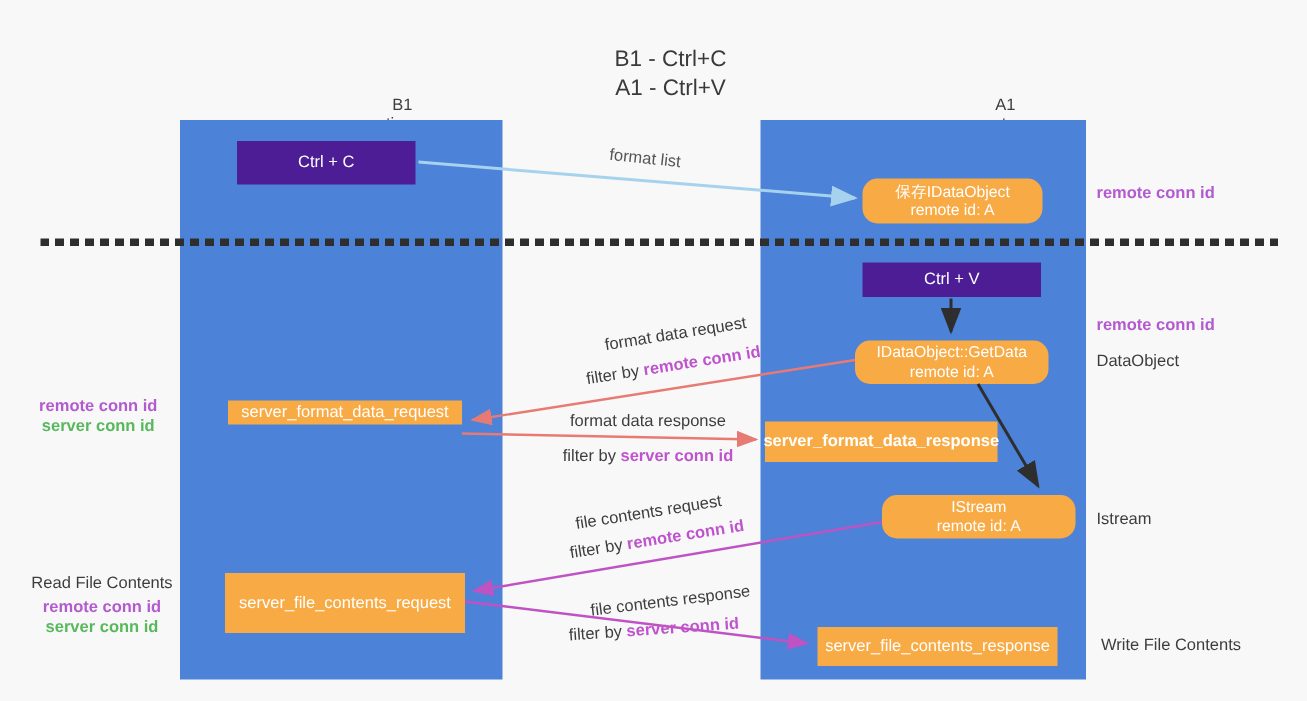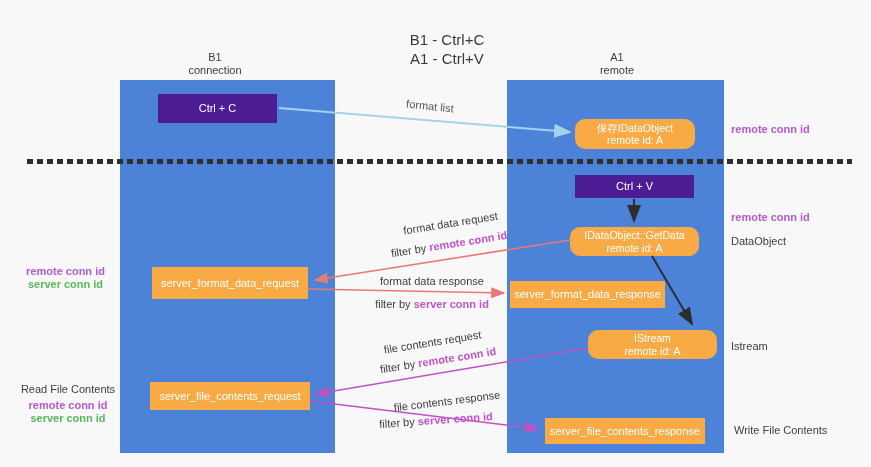--- a/index.html
+++ b/index.html
@@ -1,19 +1,19 @@
 <!DOCTYPE html>
 <html><head>
 <meta charset="utf-8">
 <style>
   html,body{margin:0;padding:0;background:#f8f8f8;font-family:"Liberation Sans",sans-serif;}
   #stage{position:relative;width:871px;height:467px;background:#f8f8f8;overflow:hidden;color:#3d3d3d;}
   .abs{position:absolute;}
   .title{left:322px;top:6px;width:250px;text-align:center;font-size:15px;line-height:19px;color:#3a3a3a;margin-top:24px;}
-  .colheader{width:120px;text-align:center;font-size:11px;line-height:13px;color:#3d3d3d;}
+  .colheader{width:120px;text-align:right;font-size:11px;line-height:13px;color:#3d3d3d;margin-top:13px;}
   .lane{background:#4c82d8;}
   .box{display:flex;flex-direction:column;align-items:center;justify-content:center;
        text-align:center;color:#ffffff;font-size:11px;line-height:13px;}
   .orange{background:#f8ab45;}
   .green{background:#4c1d95;}
   .two{font-size:10.5px;line-height:12.5px;border-radius:10px;}
   .dashes{left:27px;top:159px;width:825px;height:5px;
           background:repeating-linear-gradient(to right,#2e2e2e 0 6px,transparent 6px 10px);}
   .lbl{font-size:11px;white-space:nowrap;color:#3d3d3d;}
   .rot{transform-origin:center center;}
@@ -58,34 +58,34 @@
 
   <div class="abs box green" style="left:575px;top:175px;width:119px;height:23px;">
     <span>Ctrl + V</span>
   </div>
 
   <div class="abs box orange two" style="left:570px;top:227px;width:129px;height:29px;">
     <span>IDataObject::GetData</span>
     <span>remote id: A</span>
   </div>
 
-  <div class="abs box orange" style="left:152px;top:267px;width:156px;height:32px;">
+  <div class="abs box orange" style="left:152px;top:267px;width:156px;height:16px;">
     <span>server_format_data_request</span>
   </div>
 
-  <div class="abs box orange" style="left:510px;top:281px;width:155px;height:27px;">
+  <div class="abs box orange" style="left:510px;top:281px;width:155px;height:27px;font-weight:bold;">
     <span>server_format_data_response</span>
   </div>
 
   <div class="abs box orange two" style="left:588px;top:330px;width:129px;height:29px;">
     <span>IStream</span>
     <span>remote id: A</span>
   </div>
 
-  <div class="abs box orange" style="left:150px;top:382px;width:160px;height:28px;">
+  <div class="abs box orange" style="left:150px;top:382px;width:160px;height:40px;">
     <span>server_file_contents_request</span>
   </div>
 
   <div class="abs box orange" style="left:545px;top:418px;width:160px;height:26px;">
     <span>server_file_contents_response</span>
   </div>
 
   <svg class="abs arrows" width="871" height="467" viewBox="0 0 871 467">
     <defs>
       <marker id="m-blue" markerWidth="9" markerHeight="7" refX="8" refY="3.5" orient="auto">

